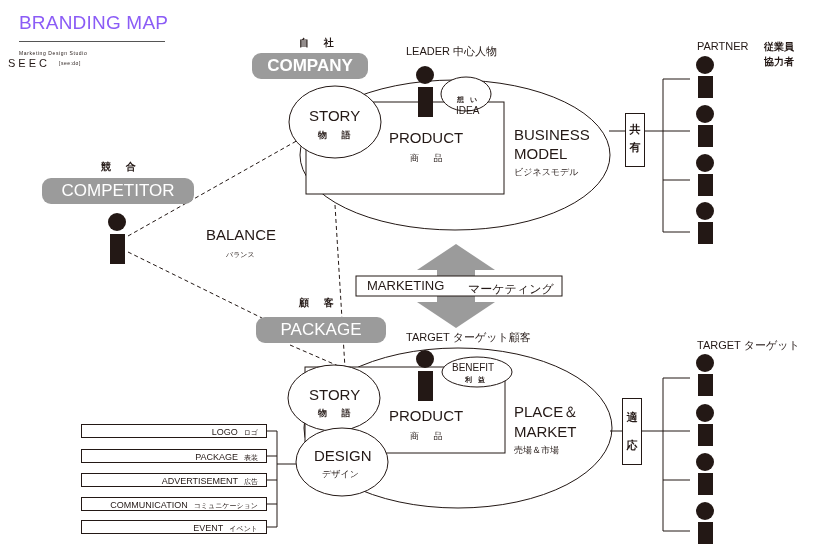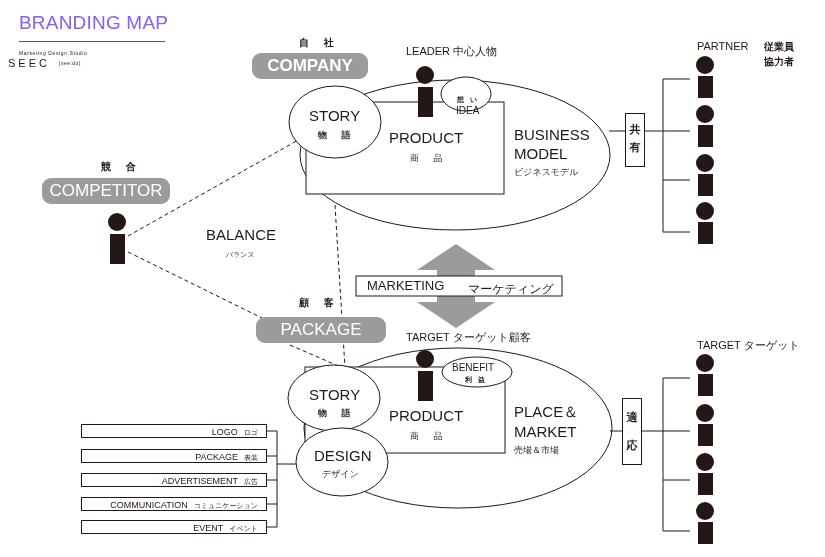--- a/index.html
+++ b/index.html
@@ -151,21 +151,21 @@
 <div class="vbox" style="left:625px;top:113px;">
   <span style="margin-top:6px;">共</span>
   <span>有</span>
 </div>
 
 <div class="t lbl" style="left:697px;top:40px;">PARTNER</div>
 <div class="t" style="left:764px;top:40px;font-size:10px;font-weight:bold;">従業員</div>
 <div class="t" style="left:764px;top:55px;font-size:10px;font-weight:bold;">協力者</div>
 
 <div class="t jp-small" style="left:101px;top:160px;">競 合</div>
-<div class="pill" style="left:42px;top:178px;width:128px;">COMPETITOR</div>
+<div class="pill" style="left:42px;top:178px;width:152px;">COMPETITOR</div>
 
 <div class="t big" style="left:206px;top:226px;">BALANCE</div>
 <div class="t" style="left:226px;top:250px;font-size:7px;">バランス</div>
 
 <div class="t" style="left:367px;top:278px;font-size:13px;">MARKETING</div>
 <div class="t" style="left:468px;top:281px;font-size:12px;">マーケティング</div>
 
 <div class="t jp-small" style="left:299px;top:296px;">顧 客</div>
 <div class="pill" style="left:256px;top:317px;width:130px;">PACKAGE</div>
 <div class="t lbl" style="left:406px;top:330px;">TARGET ターゲット顧客</div>

